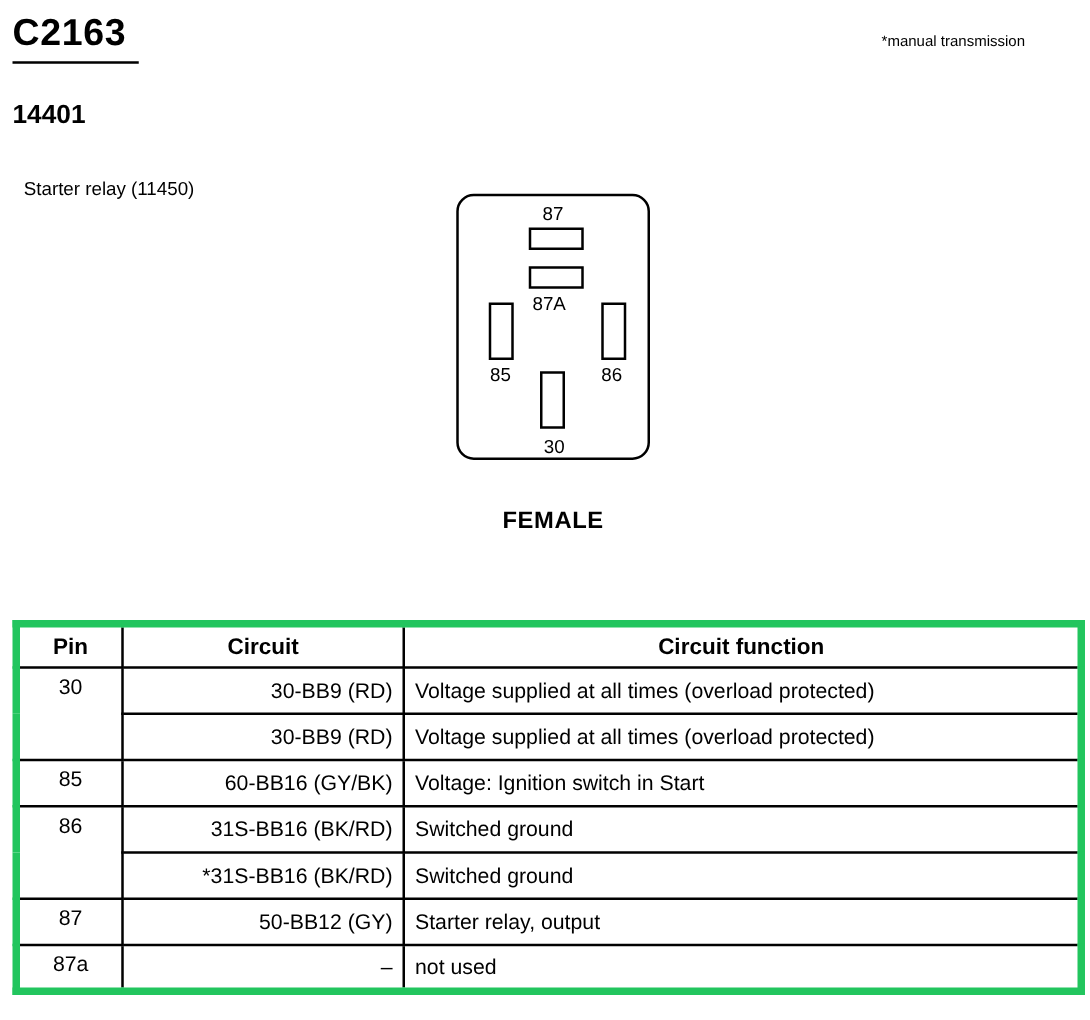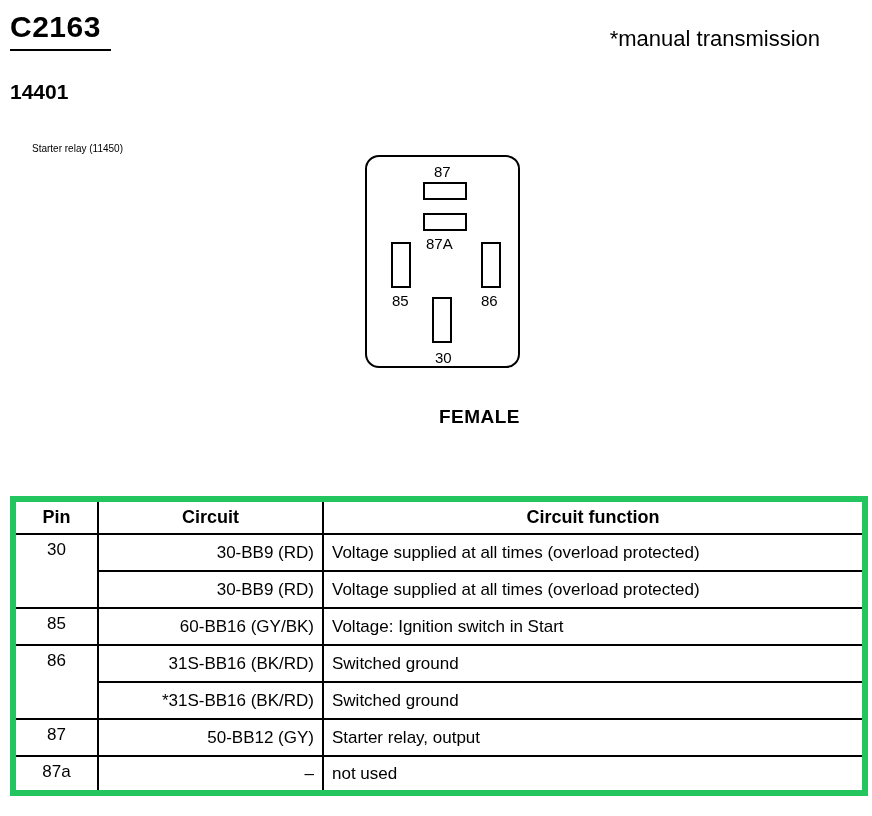--- a/index.html
+++ b/index.html
@@ -14,29 +14,29 @@
   
   .connector-id {
     position: absolute; left: 10px; top: 10px;
     font-size: 30px; font-weight: bold;
     border-bottom: 2px solid #000;
     padding: 0 10px 5px 0;
     letter-spacing: 0.5px;
   }
   .trans-note {
     position: absolute; right: 52px; top: 26px;
-    font-size: 22px;
+    font-size: 12px;
   }
   .part-number {
     position: absolute; left: 10px; top: 80px;
     font-size: 21px; font-weight: bold;
   }
   .component-label {
-    position: absolute; left: 32px; top: 143px;
-    font-size: 10px;
+    position: absolute; left: 19px; top: 143px;
+    font-size: 15px;
   }
 
   
   .connector {
     position: absolute; left: 365px; top: 155px;
     width: 155px; height: 213px;
     border: 2px solid #000; border-radius: 14px;
     background: #fff;
   }
   .slot { position: absolute; border: 2px solid #000; background: #fff; }
@@ -47,21 +47,21 @@
   .slot-30  { left: 65px;  top: 140px; width: 20px; height: 46px; }
   .pin-lbl { position: absolute; font-size: 15px; }
   .lbl-87  { left: 67px;  top: 6px; }
   .lbl-87a { left: 59px;  top: 78px; }
   .lbl-85  { left: 25px;  top: 135px; }
   .lbl-86  { left: 114px; top: 135px; }
   .lbl-30  { left: 68px;  top: 192px; }
 
   .female-caption {
     position: absolute; left: 365px; top: 406px; width: 155px;
-    text-align: right; font-size: 19px; font-weight: bold;
+    text-align: center; font-size: 19px; font-weight: bold;
     letter-spacing: 0.5px;
   }
 
   
   table.pinout {
     position: absolute; left: 10px; top: 496px;
     width: 852px;
     border-collapse: collapse;
     border: 6px solid #22c55e;
     table-layout: fixed;

